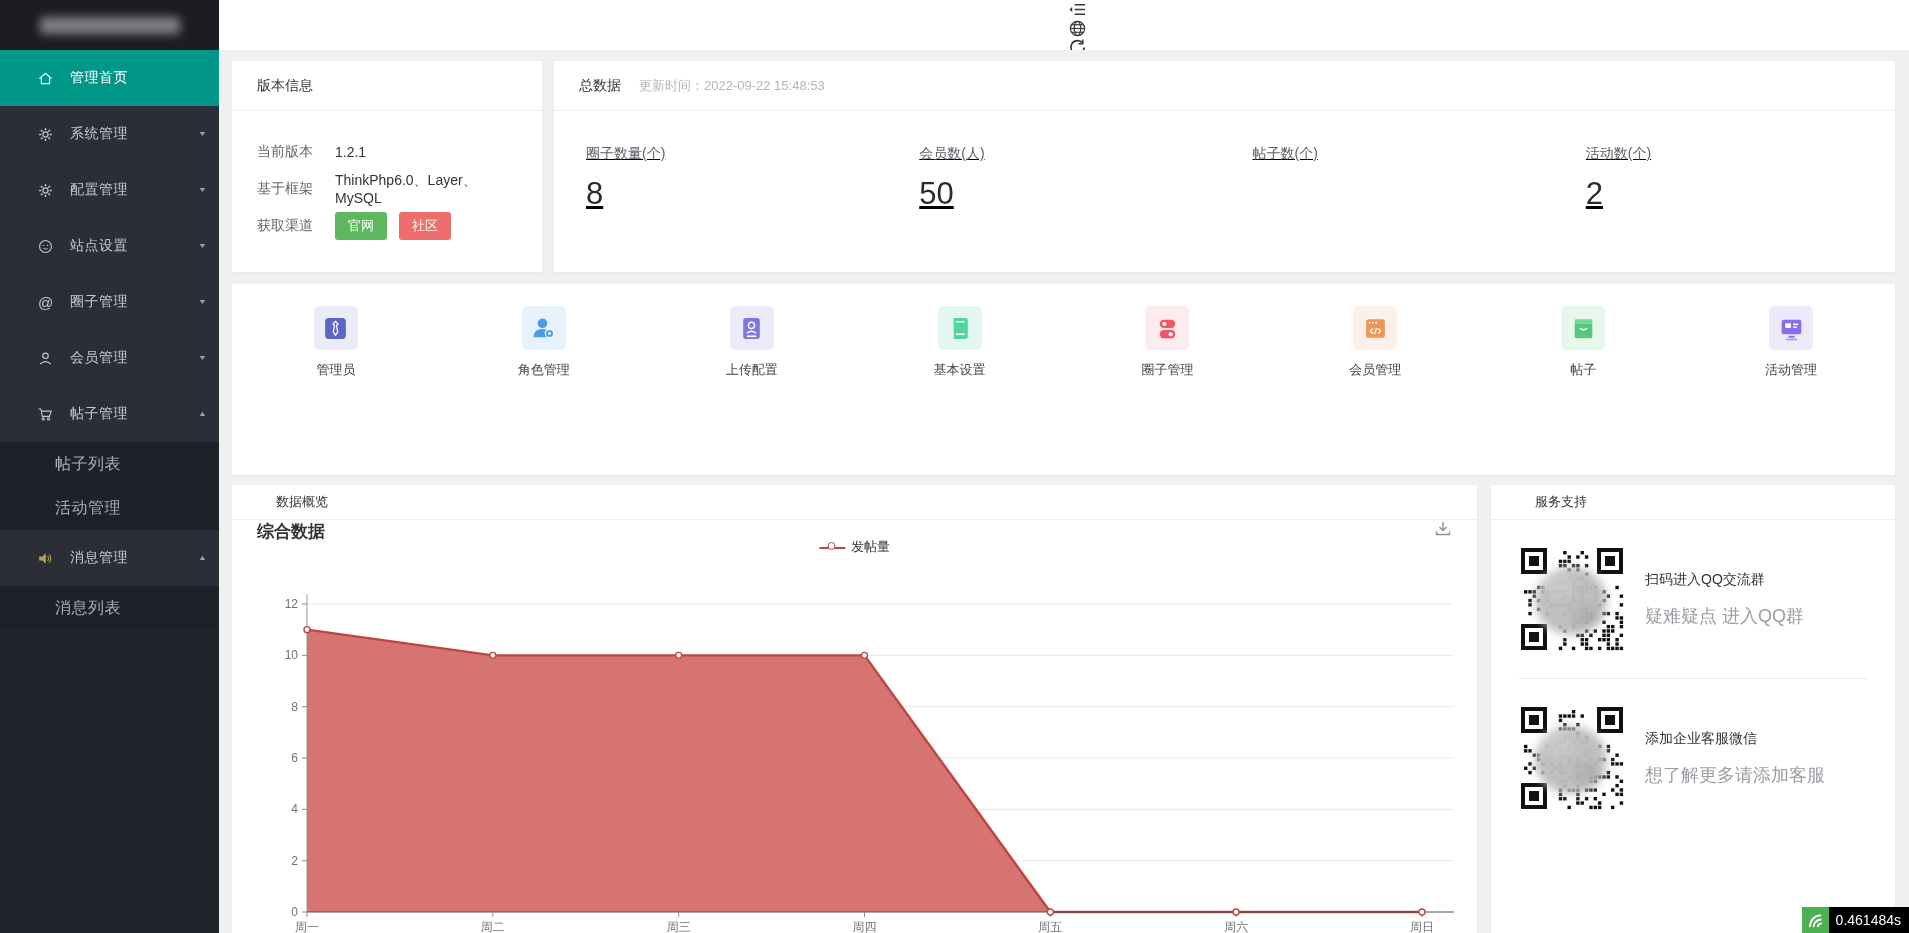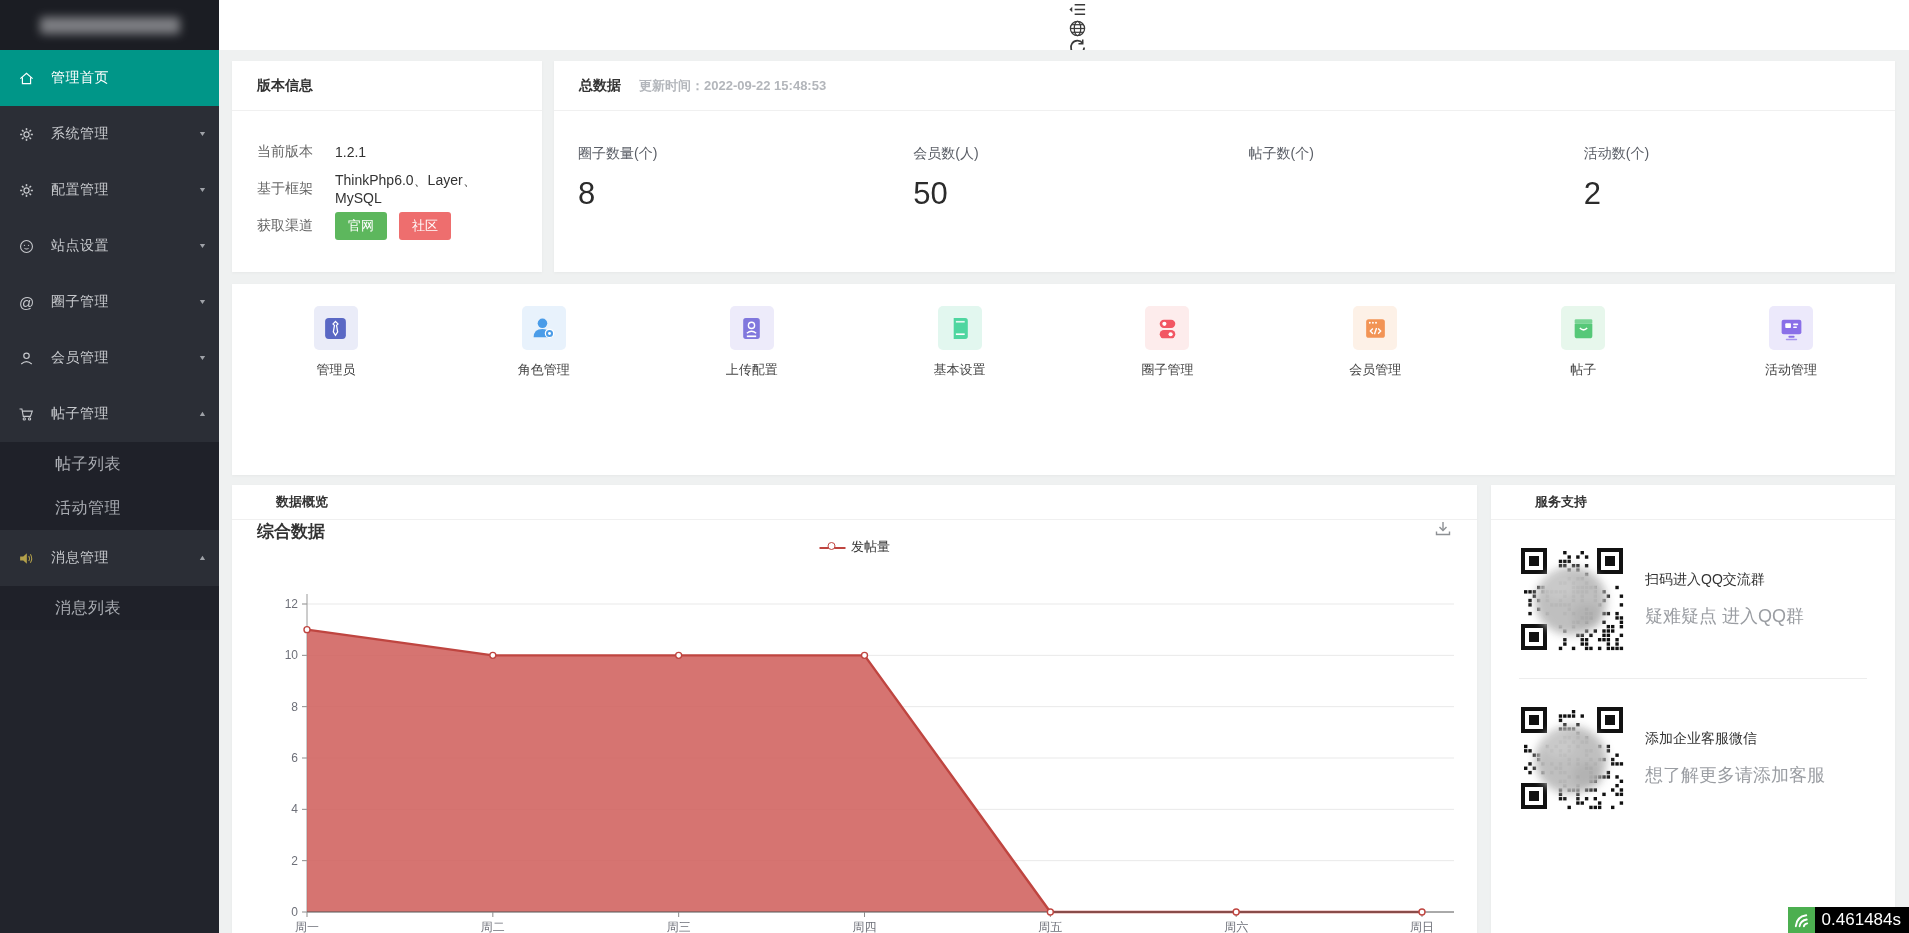--- a/index.html
+++ b/index.html
@@ -4,21 +4,21 @@
 <style>
   * { margin:0; padding:0; box-sizing:border-box; }
   html,body { width:1909px; height:933px; overflow:hidden; font-family:"Liberation Sans","DejaVu Sans",sans-serif; background:#eff1f1; }
   .app { position:relative; width:1909px; height:933px; }
 
   
   .sidebar { position:absolute; left:0; top:0; width:219px; height:933px; background:#2b2e36; display:flex; flex-direction:column; }
   .logo-bar { height:50px; background:#1b1d23; display:flex; align-items:center; padding-left:40px; flex:0 0 auto; }
   .logo-blur { width:140px; height:17px; border-radius:3px; background:#8f9094; filter:blur(5px); opacity:.85; }
   .menu { flex:0 0 auto; }
-  .menu-item { height:56px; display:flex; align-items:center; padding:0 12px 0 16px; color:#c6c8cc; font-size:14px; cursor:pointer; position:relative; }
+  .menu-item { height:56px; display:flex; align-items:center; padding:0 12px 0 35px; color:#c6c8cc; font-size:14px; cursor:pointer; position:relative; }
   .menu-item.active { background:#009688; color:#fff; }
   .mi-icon { width:21px; height:21px; display:flex; align-items:center; justify-content:center; color:inherit; flex:0 0 auto; }
   .mi-icon svg { width:17px; height:17px; display:block; }
   .mi-icon .at { font-size:15px; line-height:1; }
   .mi-label { margin-left:14px; flex:1 1 auto; letter-spacing:.5px; }
   .mi-caret { font-size:9px; color:#9fa2a8; transform:scale(1,.8); }
   .submenu { background:#1f2129; }
   .submenu-item { height:44px; display:flex; align-items:center; padding-left:55px; color:#a9acb2; font-size:16px; cursor:pointer; letter-spacing:.5px; }
   .menu-fill { flex:1 1 auto; background:#22242c; }
   .speaker-tint { color:#b3a04a; }
@@ -31,32 +31,32 @@
   .tb-blur1 { width:66px; height:18px; background:#c6c6c6; filter:blur(3px); border-radius:2px; }
   .tb-blur2 { width:62px; height:18px; background:#cbcbcb; filter:blur(3px); border-radius:2px; margin-left:32px; }
   .tb-docs { margin-left:38px; font-size:14px; color:#333; cursor:pointer; }
   .tb-user { margin-left:40px; font-size:14px; color:#333; cursor:pointer; display:flex; align-items:center; }
   .tb-user .caret { font-size:8px; color:#555; margin-left:6px; transform:scale(1.2,.9); }
   .tb-kebab { margin-left:30px; font-size:17px; color:#444; cursor:pointer; width:16px; text-align:center; }
 
   
   .content { position:absolute; left:219px; top:50px; width:1690px; height:883px; background:#eff1f1; overflow:hidden; }
   .card { position:absolute; background:#fff; box-shadow:0 1px 3px rgba(0,0,0,.04); }
-  .card-h { height:50px; display:flex; align-items:center; padding:0 25px; font-size:14px; color:#333; border-bottom:1px solid #f0f0f0;font-weight:bold; }
+  .card-h { height:50px; display:flex; align-items:center; padding:0 25px; font-size:14px; color:#333; border-bottom:1px solid #f0f0f0; }
   .card-h .sub { margin-left:18px; font-size:13px; color:#b3b6bb; }
 
   .card-version { left:13px; top:11px; width:310px; height:211px; }
   .ver-body { padding:22px 25px 0 25px; }
   .ver-row { display:flex; align-items:center; height:37px; font-size:14px; }
   .ver-label { width:78px; color:#666; flex:0 0 auto; }
   .ver-value { color:#333; }
   .ver-btn { display:inline-block; padding:5px 13px; border-radius:3px; color:#fff; font-size:13px; cursor:pointer; margin-right:12px; }
 
   .card-totals { left:335px; top:11px; width:1341px; height:211px; }
-  .stats { display:flex; padding:34px 0 0 0; }
+  .stats { display:flex; padding:34px 0 0 8px;text-decoration:underline; }
   .stat { width:25%; padding-left:24px; }
   .stat-label { font-size:14px; color:#5a5e66; }
   .stat-value { font-size:31px; color:#2b2b2b; margin-top:13px; }
 
   .card-features { left:13px; top:234px; width:1663px; height:191px; }
   .feat-row { display:flex; padding-top:22px; }
   .feat-item { width:12.5%; display:flex; flex-direction:column; align-items:center; cursor:pointer; }
   .feat-tile { width:44px; height:44px; border-radius:5px; display:flex; align-items:center; justify-content:center; }
   .feat-tile svg { width:27px; height:27px; display:block; }
   .feat-label { margin-top:11px; font-size:13px; color:#444; }
@@ -79,21 +79,21 @@
   .sup-item { display:flex; align-items:center; padding:26px 24px 26px 28px; }
   .sup-qr { width:106px; height:106px; flex:0 0 auto; }
   .sup-text { margin-left:20px; }
   .sup-title { font-size:14px; color:#333; }
   .sup-sub { font-size:18px; color:#9a9da2; margin-top:15px; }
   .sup-div { height:1px; background:#ededed; margin:0 28px; }
 
   .perf-badge { position:absolute; right:0; bottom:0; display:flex; align-items:stretch; height:26px; cursor:pointer; }
   .perf-logo { width:27px; background:#4caf50; display:flex; align-items:center; justify-content:center; }
   .perf-logo svg { width:19px; height:19px; }
-  .perf-time { background:#000; color:#fff; font-size:17px; display:flex; align-items:center; padding:0 8px 0 7px; min-width:68px; }
+  .perf-time { background:#000; color:#fff; font-size:14px; display:flex; align-items:center; padding:0 8px 0 7px; min-width:68px; }
 </style>
 </head>
 <body>
 
 <div class="app">
 
   <aside class="sidebar">
     <div class="logo-bar">
       <div class="logo-blur"></div>
     </div>

